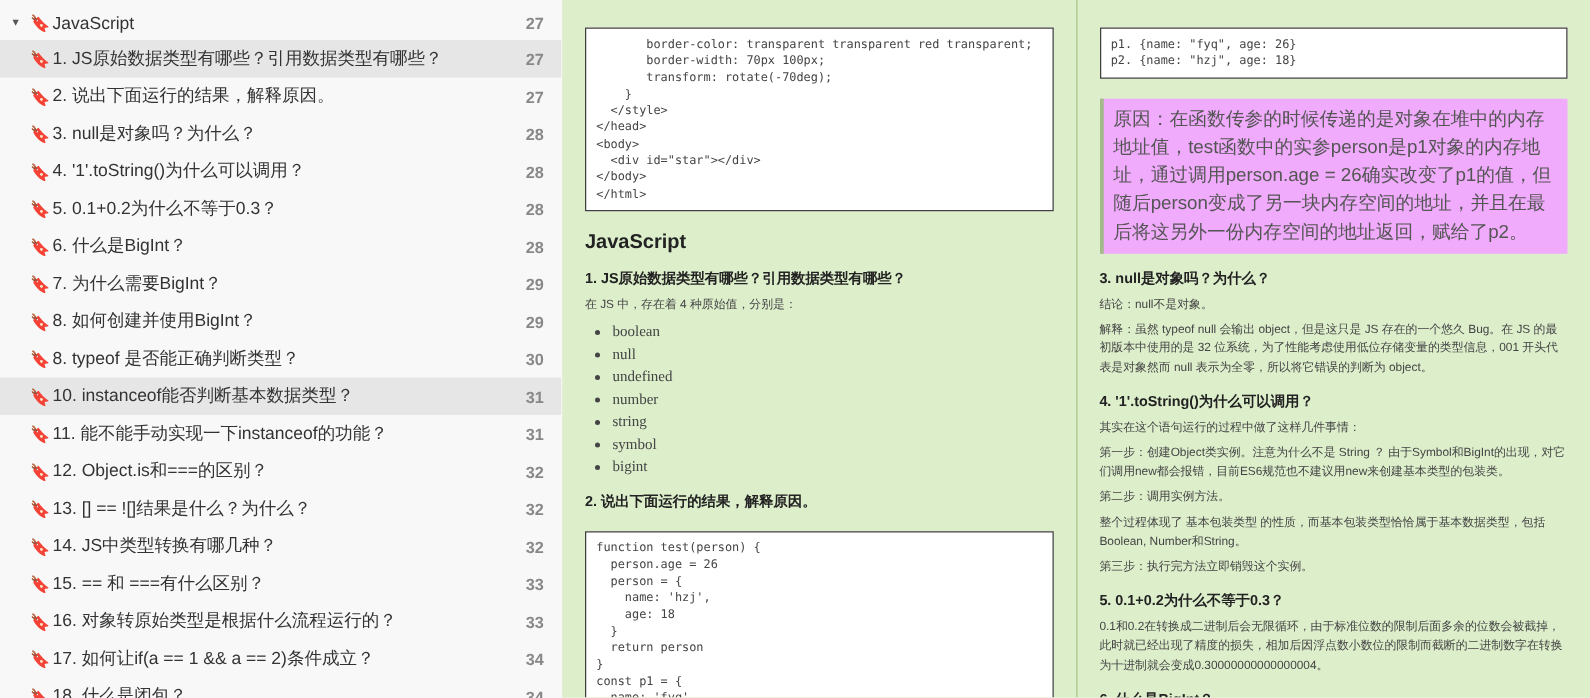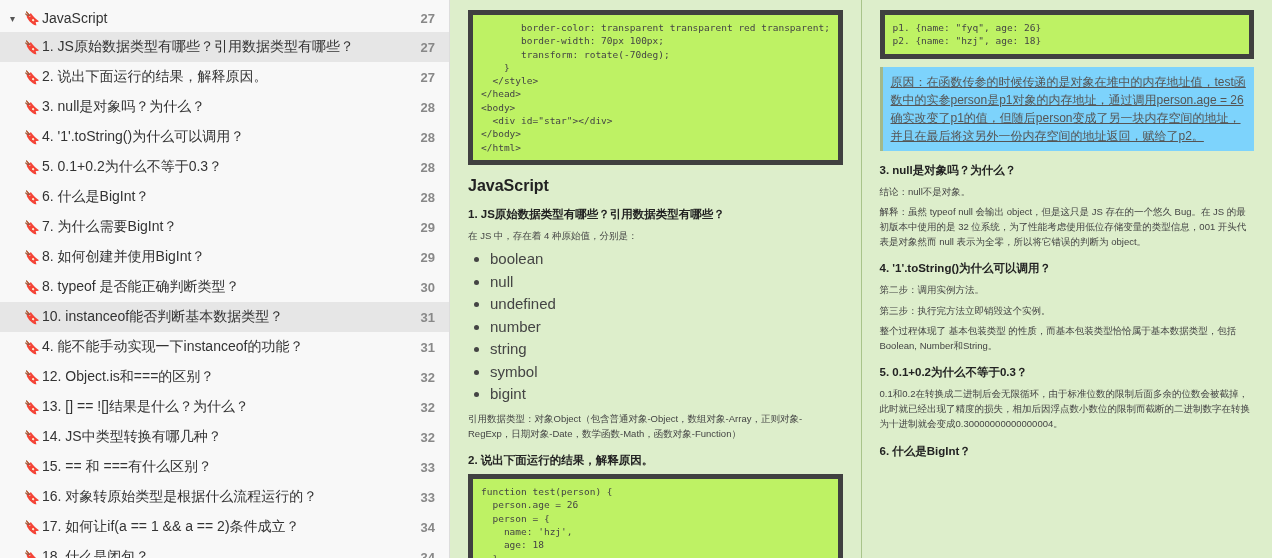--- a/index.html
+++ b/index.html
@@ -14,27 +14,27 @@
   .tree-node.selected { background: #e6e6e6; }
   .node-left { display: flex; align-items: center; gap: 4px; }
   .caret { width: 10px; display: inline-block; font-size: 10px; color: #555; }
   .bookmark-icon { width: 14px; font-size: 13px; color: #888; }
   .page-num { color: #888; font-size: 13px; min-width: 24px; text-align: right; font-weight: bold; }
   .child { padding-left: 24px !important; }
   
   .content { flex: 1; display: flex; background: #ddeecb; overflow: hidden; font-size: 10px; color: #333; }
   .page-col { flex: 1; padding: 6px 18px 12px 18px; overflow: hidden; background: #ddeecb; border-left: 1px solid #a8c48a; }
   .page-col:first-child { border-left: none; }
-  .code-block { background: #bef264; border: 5px solid #404040; padding: 6px 8px; font-family: Consolas, monospace; font-size: 9.5px; line-height: 1.4; white-space: pre; color: #444; margin: 4px 0; overflow: hidden; }
-  .quote-block { border-left: 3px solid #a2b98a; background: #7dd3fc; padding: 6px 8px; font-size: 12px; line-height: 1.5; color: #555; margin: 8px 0; text-decoration: underline; }
+  .code-block { background: #ffffff; border: 1px solid #404040; padding: 6px 8px; font-family: Consolas, monospace; font-size: 9.5px; line-height: 1.4; white-space: pre; color: #444; margin: 16px 0; overflow: hidden; }
+  .quote-block { border-left: 3px solid #a2b98a; background: #f0abfc; padding: 6px 8px; font-size: 15px; line-height: 1.5; color: #555; margin: 8px 0; }
   h1.doc-h1 { font-size: 16px; font-weight: bold; margin: 12px 0 8px 0; color: #222; }
   h2.doc-h2 { font-size: 11.5px; font-weight: bold; margin: 12px 0 6px 0; color: #222; }
   .para { font-size: 9.5px; line-height: 1.6; margin: 5px 0; color: #444; }
   ul.plist { list-style: disc; padding-left: 22px; margin: 4px 0; }
-  ul.plist li { font-size: 15px; line-height: 1.5; color: #444; }
+  ul.plist li { font-size: 12px; line-height: 1.5; color: #444; font-family: Liberation Serif, serif; }
 </style>
 </head>
 <body>
 
 <div class="sidebar">
   <div class="tree-root">
     <div class="tree-node">
       <span class="node-left">
         <span class="caret">▾</span>
         <span class="bookmark-icon">🔖</span>
@@ -109,21 +109,21 @@
         <div class="tree-node child selected">
           <span class="node-left">
             <span class="bookmark-icon">🔖</span>
             <span>10. instanceof能否判断基本数据类型？</span>
           </span>
           <span class="page-num">31</span>
         </div>
         <div class="tree-node child">
           <span class="node-left">
             <span class="bookmark-icon">🔖</span>
-            <span>4. 能不能手动实现一下instanceof的功能？</span>
+            <span>11. 能不能手动实现一下instanceof的功能？</span>
           </span>
           <span class="page-num">31</span>
         </div>
         <div class="tree-node child">
           <span class="node-left">
             <span class="bookmark-icon">🔖</span>
             <span>12. Object.is和===的区别？</span>
           </span>
           <span class="page-num">32</span>
         </div>
@@ -192,21 +192,20 @@
     <p class="para">在 JS 中，存在着 4 种原始值，分别是：</p>
     <ul class="plist" id="prims-list">
         <li>boolean</li>
         <li>null</li>
         <li>undefined</li>
         <li>number</li>
         <li>string</li>
         <li>symbol</li>
         <li>bigint</li>
       </ul>
-    <p class="para">引用数据类型：对象Object（包含普通对象-Object，数组对象-Array，正则对象-RegExp，日期对象-Date，数学函数-Math，函数对象-Function）</p>
 
     <h2 class="doc-h2">2. 说出下面运行的结果，解释原因。</h2>
     <div class="code-block"><span>function test(person) {
   person.age = 26
   person = {
     name: 'hzj',
     age: 18
   }
   return person
 }
@@ -223,23 +222,25 @@
   <div class="page-col">
     <div class="code-block"><span>p1. {name: "fyq", age: 26}
 p2. {name: "hzj", age: 18}</span></div>
     <div class="quote-block">原因：在函数传参的时候传递的是对象在堆中的内存地址值，test函数中的实参person是p1对象的内存地址，通过调用person.age = 26确实改变了p1的值，但随后person变成了另一块内存空间的地址，并且在最后将这另外一份内存空间的地址返回，赋给了p2。</div>
 
     <h2 class="doc-h2">3. null是对象吗？为什么？</h2>
     <p class="para">结论：null不是对象。</p>
     <p class="para">解释：虽然 typeof null 会输出 object，但是这只是 JS 存在的一个悠久 Bug。在 JS 的最初版本中使用的是 32 位系统，为了性能考虑使用低位存储变量的类型信息，001 开头代表是对象然而 null 表示为全零，所以将它错误的判断为 object。</p>
 
     <h2 class="doc-h2">4. '1'.toString()为什么可以调用？</h2>
+    <p class="para">其实在这个语句运行的过程中做了这样几件事情：</p>
+    <p class="para">第一步：创建Object类实例。注意为什么不是 String ？ 由于Symbol和BigInt的出现，对它们调用new都会报错，目前ES6规范也不建议用new来创建基本类型的包装类。</p>
     <p class="para">第二步：调用实例方法。</p>
+    <p class="para">整个过程体现了 基本包装类型 的性质，而基本包装类型恰恰属于基本数据类型，包括Boolean, Number和String。</p>
     <p class="para">第三步：执行完方法立即销毁这个实例。</p>
-    <p class="para">整个过程体现了 基本包装类型 的性质，而基本包装类型恰恰属于基本数据类型，包括Boolean, Number和String。</p>
 
     <h2 class="doc-h2">5. 0.1+0.2为什么不等于0.3？</h2>
     <p class="para">0.1和0.2在转换成二进制后会无限循环，由于标准位数的限制后面多余的位数会被截掉，此时就已经出现了精度的损失，相加后因浮点数小数位的限制而截断的二进制数字在转换为十进制就会变成0.30000000000000004。</p>
 
     <h2 class="doc-h2">6. 什么是BigInt？</h2>
 
   </div>
 </div>
 
 </body></html>

